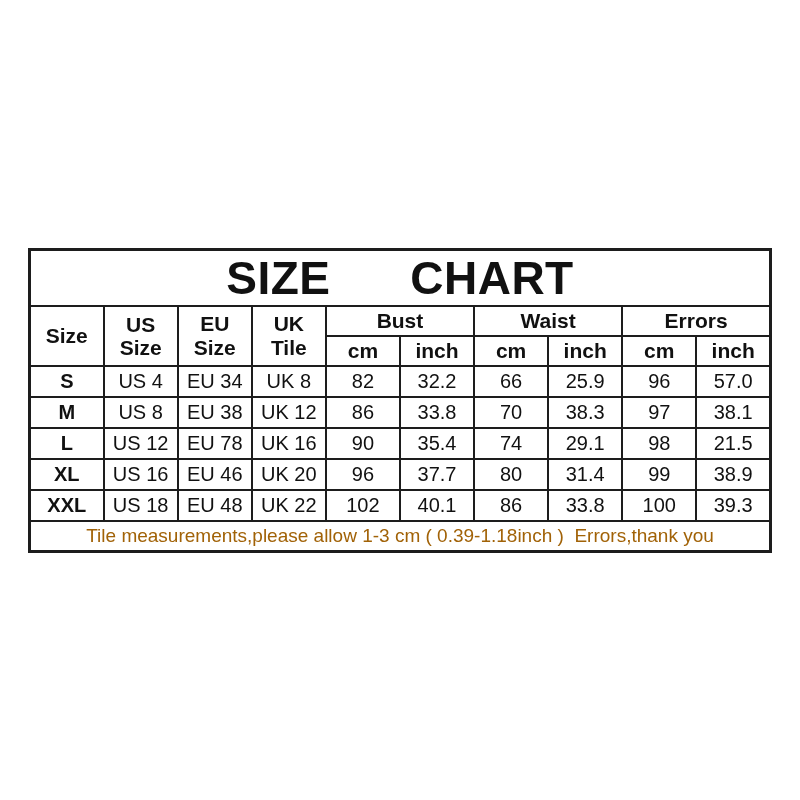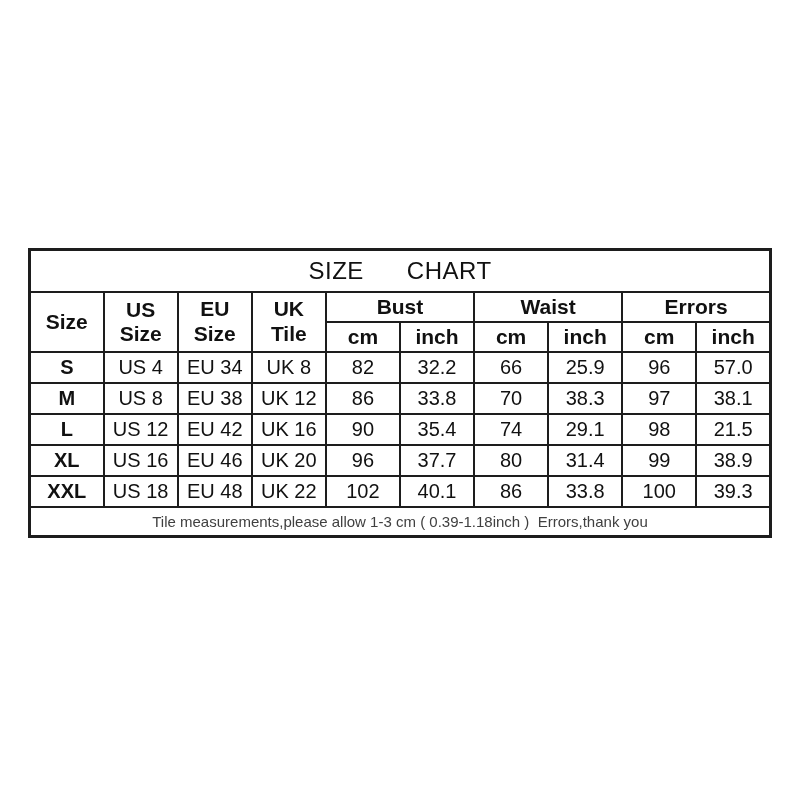--- a/index.html
+++ b/index.html
@@ -38,44 +38,44 @@
     vertical-align: middle;
     padding: 0;
     overflow: hidden;
   }
   tr.r-title  { height: 42px; }
   tr.r-h      { height: 30px; }
   tr.r-data   { height: 31px; }
   tr.r-foot   { height: 30px; }
 
   .title-cell {
-    font-size: 24px;
-    font-weight: 400;
+    font-size: 46px;
+    font-weight: 700;
     white-space: pre;
     letter-spacing: 0.5px;
   }
   .hcell {
     font-size: 21px;
     font-weight: 700;
     line-height: 1.1;
   }
   .two-line {
     white-space: pre-line;
     line-height: 1.15;
   }
   .dcell {
     font-size: 20px;
     font-weight: 400;
   }
   .size-col {
     font-weight: 700;
   }
   .foot-cell {
-    color: #404040;
-    font-size: 15px;
+    color: #a16207;
+    font-size: 19px;
     font-weight: 400;
     white-space: pre;
     text-align: center;
   }
 </style>
 </head>
 <body>
 
 <div class="stage">
   <div class="chart-wrap">
@@ -141,21 +141,21 @@
         <td class="dcell">33.8</td>
         <td class="dcell">70</td>
         <td class="dcell">38.3</td>
         <td class="dcell">97</td>
         <td class="dcell">38.1</td>
       </tr>
 
       <tr class="r-data">
         <td class="dcell size-col">L</td>
         <td class="dcell">US 12</td>
-        <td class="dcell">EU 42</td>
+        <td class="dcell">EU 78</td>
         <td class="dcell">UK 16</td>
         <td class="dcell">90</td>
         <td class="dcell">35.4</td>
         <td class="dcell">74</td>
         <td class="dcell">29.1</td>
         <td class="dcell">98</td>
         <td class="dcell">21.5</td>
       </tr>
 
       <tr class="r-data">

